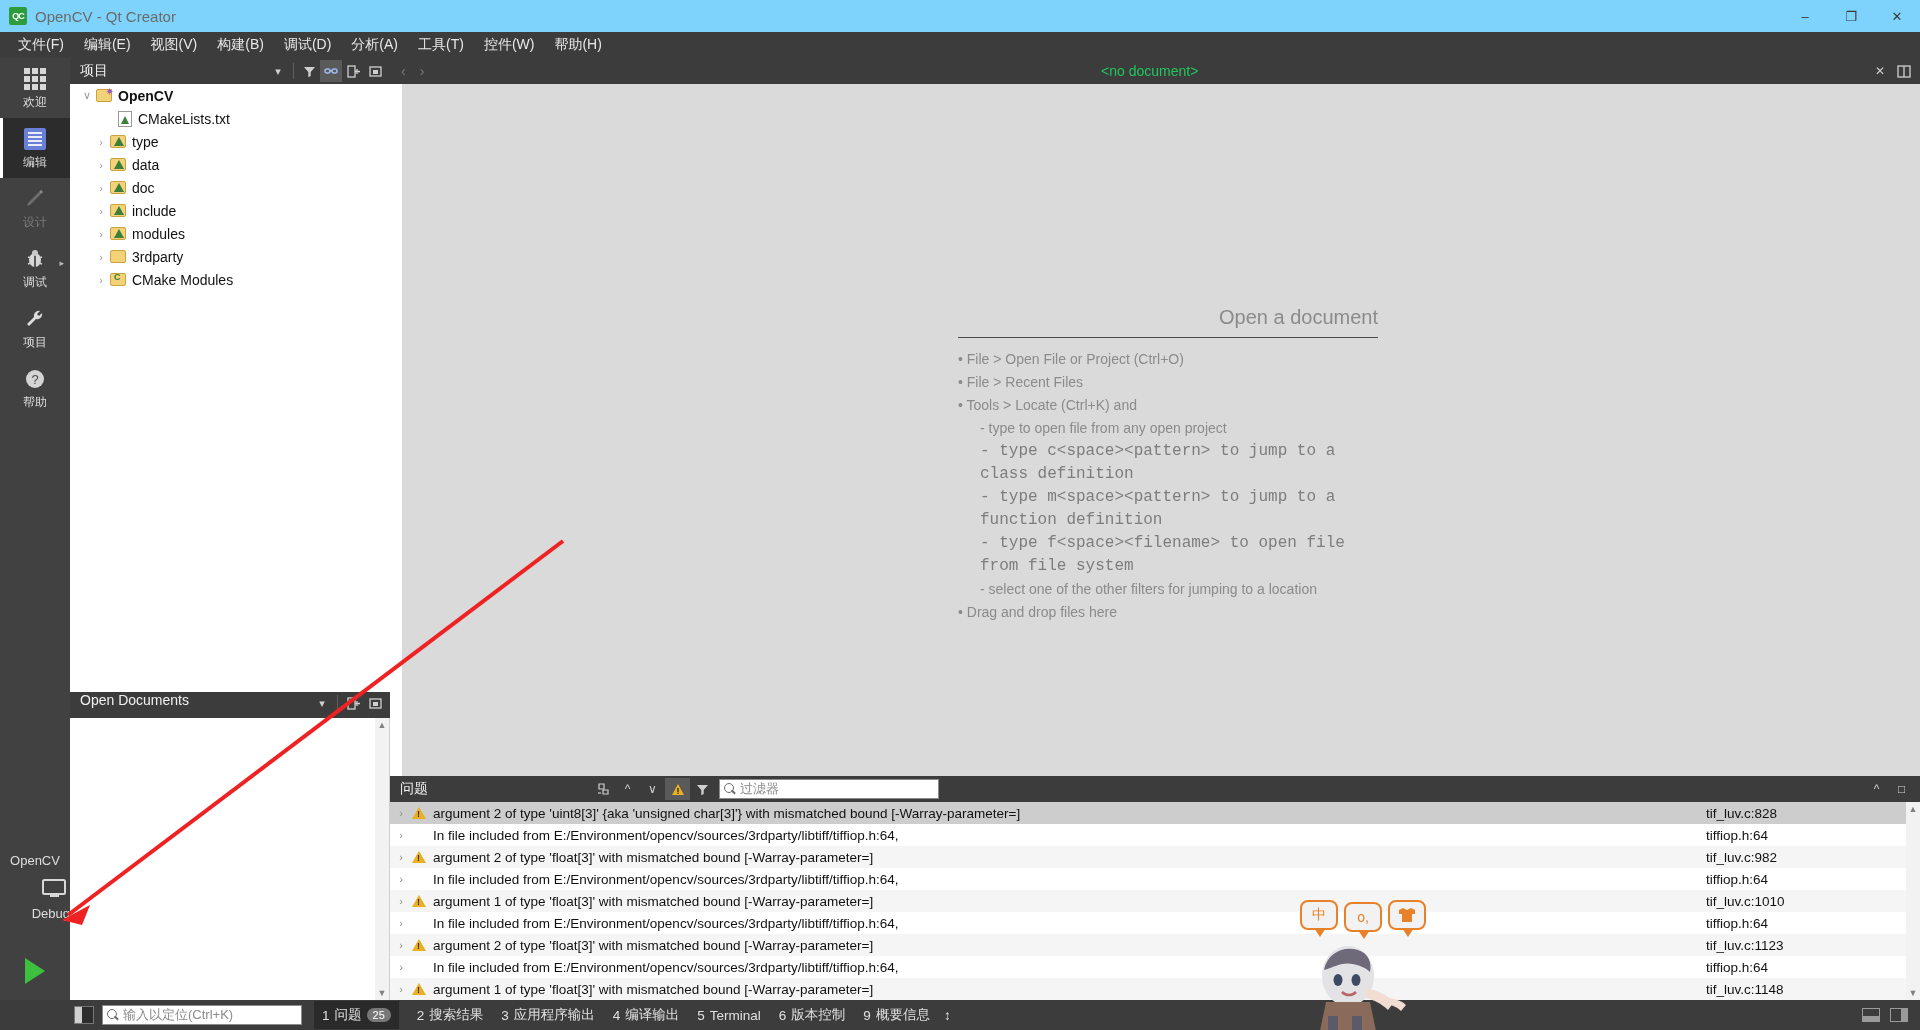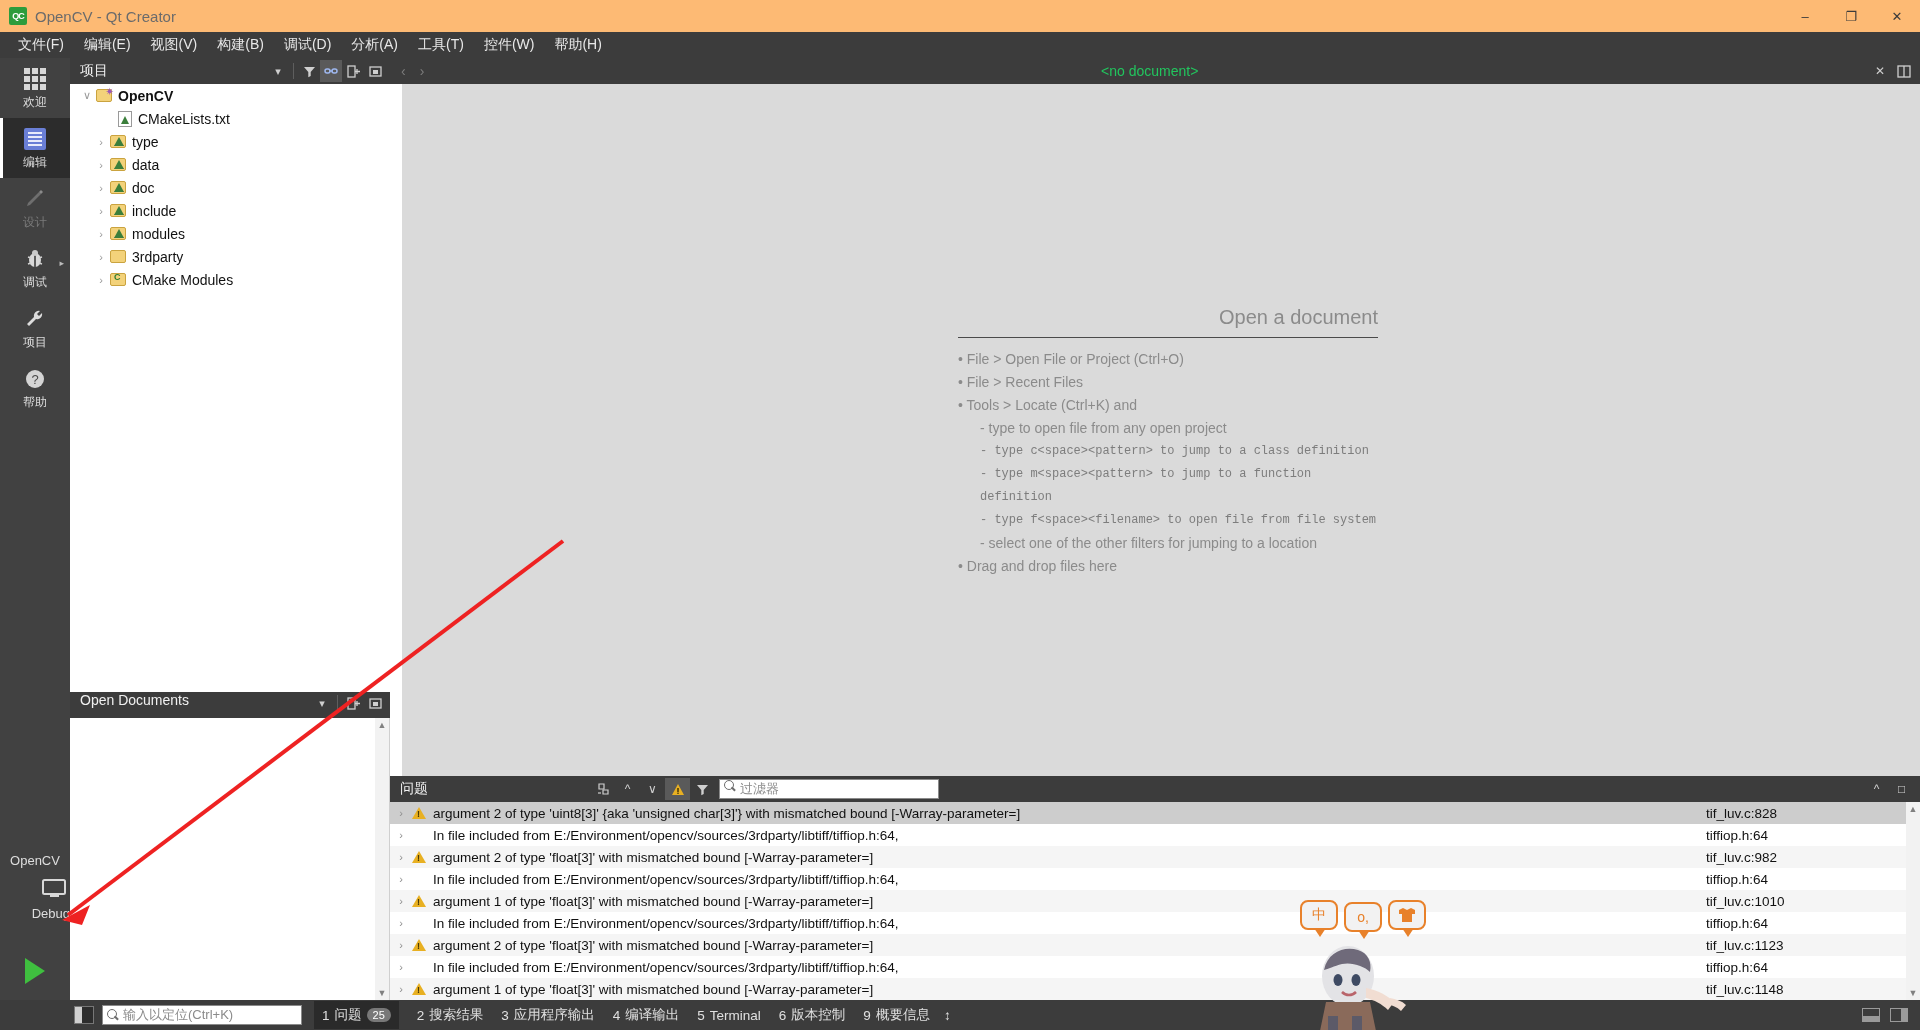--- a/index.html
+++ b/index.html
@@ -6,21 +6,21 @@
   html, body {
     width: 1920px; height: 1030px;
     font-family: "Liberation Sans", "DejaVu Sans", sans-serif;
     overflow: hidden; background: #ffffff;
   }
   #app { position: relative; width: 1920px; height: 1030px; }
 
   
   .titlebar {
     position: absolute; left: 0; top: 0; width: 1920px; height: 32px;
-    background: #fdba74; display: flex; align-items: center;
+    background: #7dd3fc; display: flex; align-items: center;
   }
   .tb-icon {
     width: 18px; height: 18px; margin-left: 9px; margin-right: 8px;
     background: #2d9c3c; border-radius: 2px; position: relative;
     display: flex; align-items: center; justify-content: center;
     color: #fff; font-size: 9px; font-weight: bold; letter-spacing: -1px;
     font-family: "Liberation Sans", sans-serif;
   }
   .tb-title { font-size: 15px; color: #6b6b6b; }
   .tb-buttons { margin-left: auto; display: flex; height: 32px; }
@@ -169,35 +169,35 @@
   }
   .od-panel {
     position: absolute; left: 556px; top: 222px; width: 420px;
   }
   .od-title { font-size: 20px; color: #8b8b8b; text-align: right;
               padding-bottom: 8px; }
   .od-rule { height: 1px; background: #4a4a4a; width: 420px; }
   .od-list { padding-top: 10px; font-size: 14px; color: #8b8b8b;
              line-height: 23px; }
   .od-list .mono { font-family: "Liberation Mono", "DejaVu Sans Mono", monospace;
-                   font-size: 12px; color: #7d7d7d; }
+                   font-size: 16px; color: #7d7d7d; }
   .od-indent { padding-left: 22px; }
 
   
   .issues-header {
     position: absolute; left: 390px; top: 776px; width: 1530px; height: 26px;
     background: #3c3c3c; display: flex; align-items: center;
   }
   .ih-title { font-size: 14px; color: #f0f0f0; margin-left: 10px; width: 190px; }
   .ih-btn { width: 25px; height: 22px; display: flex; align-items: center;
             justify-content: center; color: #cfcfcf; font-size: 12px; }
   .ih-btn.warn { background: #5a5a5a; }
   .ih-filter {
     width: 220px; height: 20px; background: #ffffff; border: 1px solid #8a8a8a;
-    display: flex; align-items: flex-start; padding: 0 4px; margin-left: 4px;
+    display: flex; align-items: center; padding: 0 4px; margin-left: 4px;
   }
   .ih-filter .ph { font-size: 13px; color: #8b8b8b; margin-left: 4px; }
   .ih-right { margin-left: auto; display: flex; align-items: center;
               padding-right: 6px; }
   .issues-body {
     position: absolute; left: 390px; top: 802px; width: 1530px; height: 198px;
     background: #ffffff; overflow: hidden;
   }
   .issue-row {
     height: 22px; display: flex; align-items: center; font-size: 13.5px;

